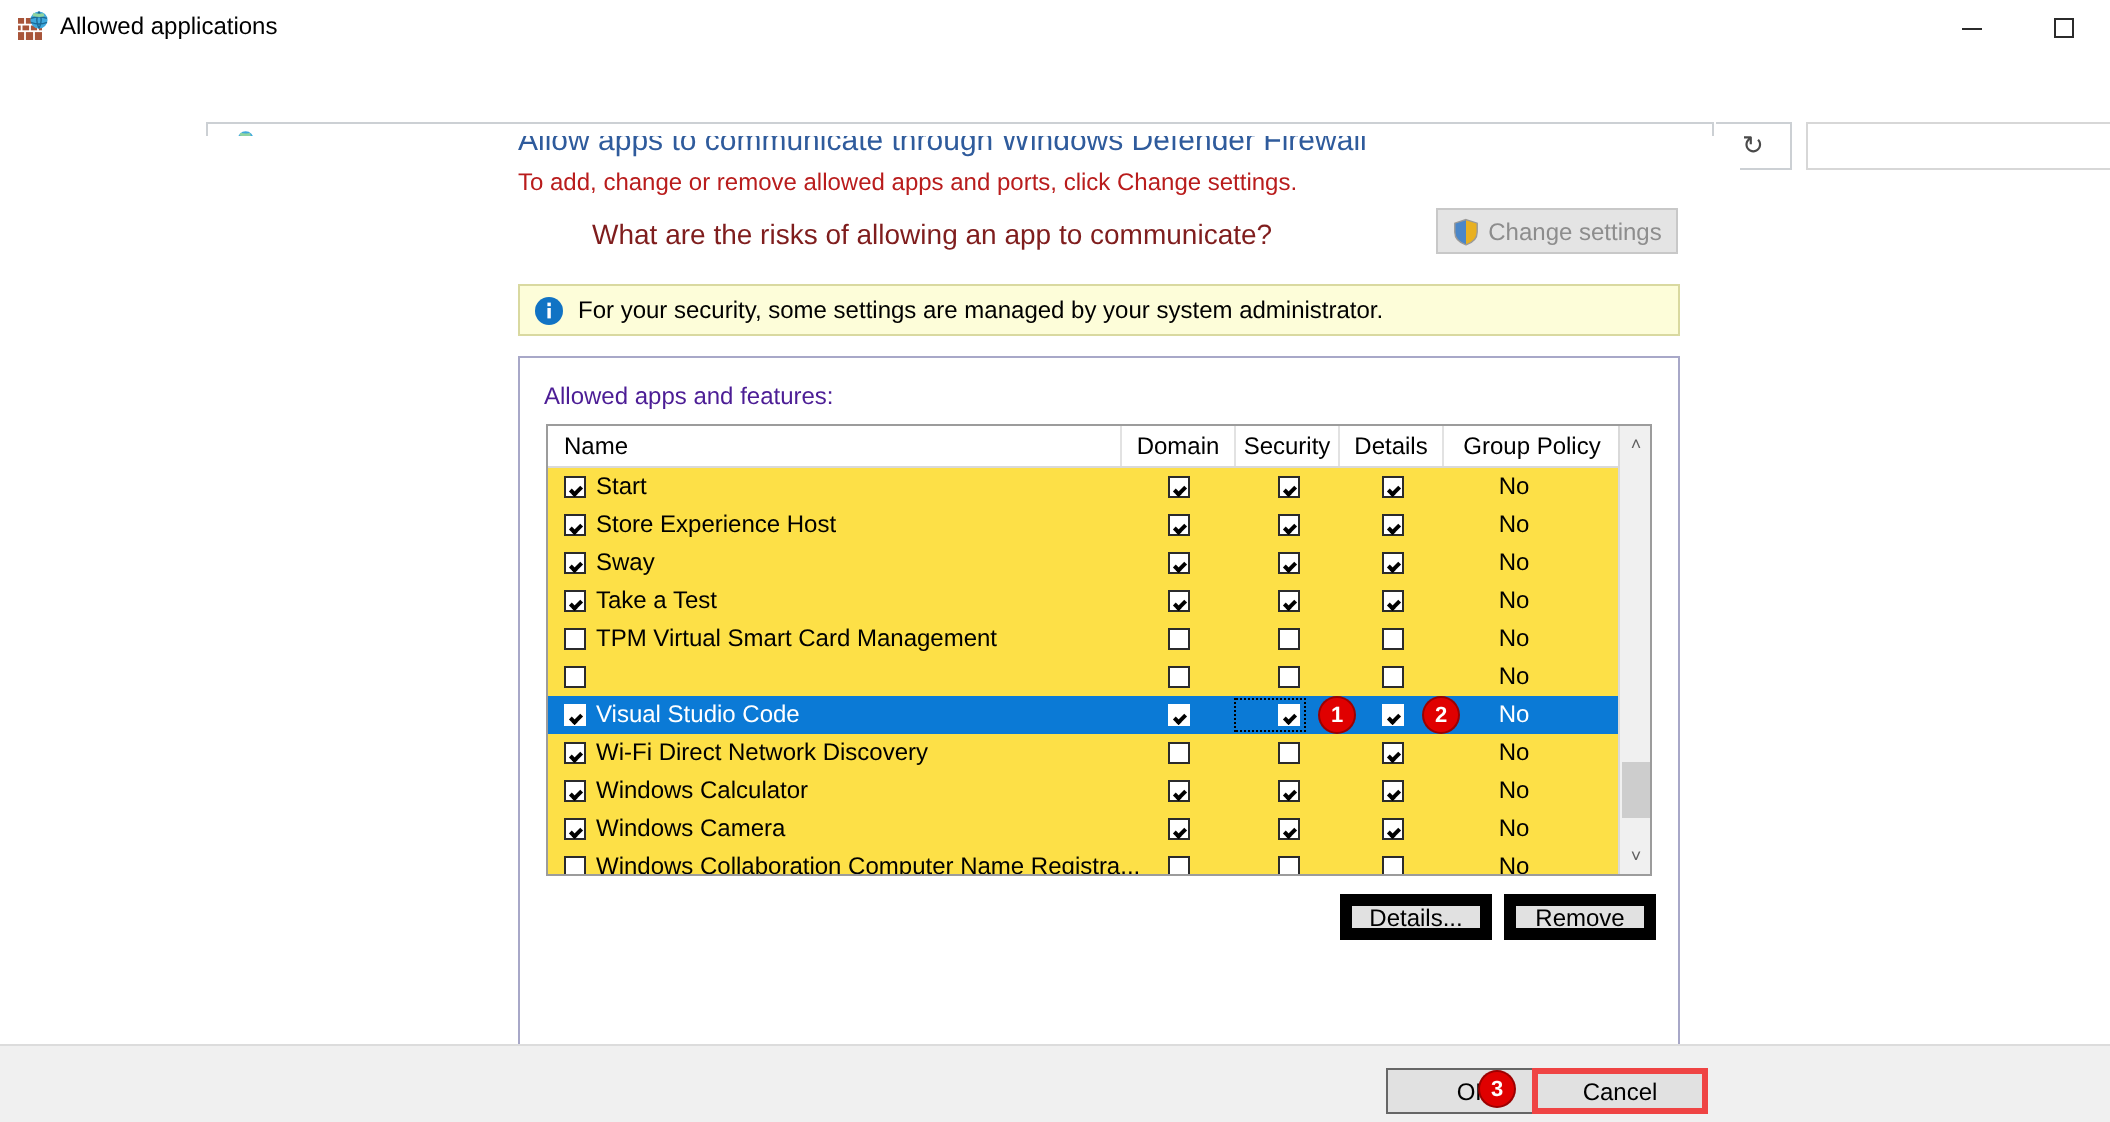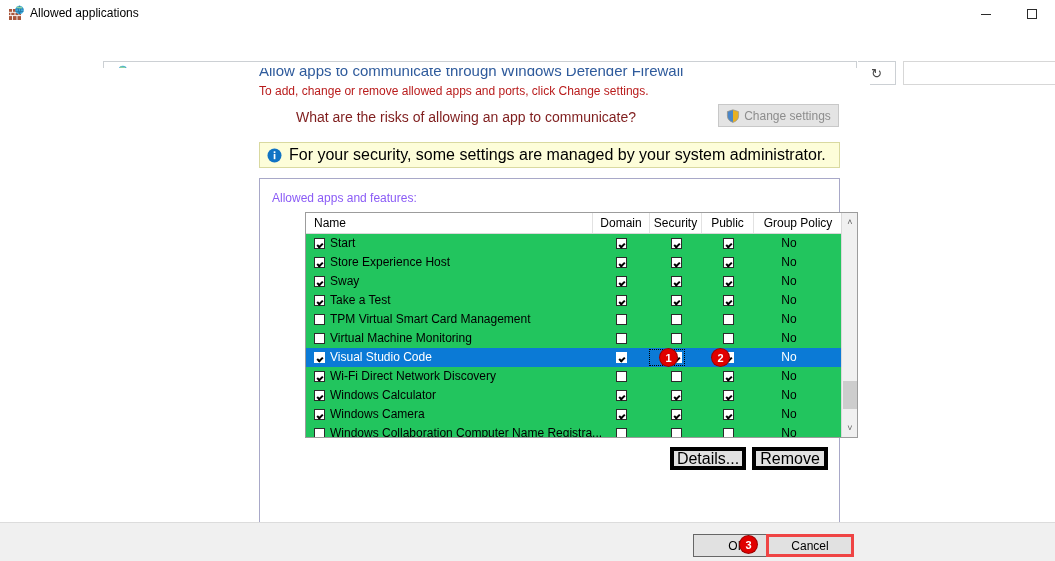--- a/index.html
+++ b/index.html
@@ -46,28 +46,28 @@
 
   .changebtn{position:absolute;left:718px;top:36px;width:121px;height:23px;
     background:#e4e4e4;border:1px solid #c8c8c8;box-sizing:border-box;
     display:flex;align-items:center;justify-content:center;gap:4px;
     font-size:12px;color:#8d8d8d;}
   .shield{width:14px;height:14px;flex:0 0 14px;}
 
   .infobar{position:absolute;left:259px;top:74px;width:581px;height:26px;
     background:#fdfdd9;border:1px solid #d9d9a0;box-sizing:border-box;display:flex;align-items:center;}
   .info-icon{margin-left:7px;margin-right:7px;width:15px;height:15px;flex:0 0 15px;}
-  .infobar span{font-size:16px;color:#000;}
+  .infobar span{font-size:12px;color:#000;}
 
   .panel{position:absolute;left:259px;top:110px;width:581px;height:385px;
     border:1px solid #a8a8c8;background:#ffffff;box-sizing:border-box;}
-  .panel-label{position:absolute;left:12px;top:12px;font-size:12px;color:#8b5cf6;}
+  .panel-label{position:absolute;left:12px;top:12px;font-size:12px;color:#4c1d95;}
 
   .list{position:absolute;left:13px;top:33px;width:553px;height:226px;
-    border:1px solid #9c9c9c;background:#22c55e;box-sizing:border-box;overflow:hidden;margin-left:32px;}
+    border:1px solid #9c9c9c;background:#fde047;box-sizing:border-box;overflow:hidden;}
   .lhead{position:absolute;left:0;top:0;width:553px;height:21px;background:#ffffff;
     border-bottom:1px solid #d9d9d9;box-sizing:border-box;}
   .hcell{position:absolute;top:0;height:20px;line-height:20px;font-size:12px;color:#000;
     border-right:1px solid #e2e2e2;box-sizing:border-box;}
   .hcell.c{text-align:center;}
   .rows{position:absolute;left:0;top:21px;width:537px;height:203px;}
   .row{position:relative;height:19px;}
   .row.sel{background:#0b7ad6;color:#ffffff;}
   .nm{position:absolute;left:8px;top:0;height:19px;line-height:19px;font-size:12px;white-space:nowrap;
       display:flex;align-items:center;gap:5px;}
@@ -80,22 +80,22 @@
   .colcb{position:absolute;top:4px;width:11px;height:11px;}
   .gp{position:absolute;top:0;height:19px;line-height:19px;font-size:12px;text-align:center;width:70px;}
   .focusrect{position:absolute;top:1px;height:17px;border:1px dotted #000;box-sizing:border-box;}
 
   .vscroll{position:absolute;right:0;top:0;width:16px;height:224px;background:#f0f0f0;
            border-left:1px solid #d9d9d9;box-sizing:border-box;}
   .sbtn{position:absolute;left:0;width:16px;height:17px;display:flex;align-items:center;justify-content:center;
         color:#606060;font-size:9px;}
   .thumb{position:absolute;left:1px;width:14px;background:#cdcdcd;}
 
-  .lbtn{position:absolute;height:23px;background:#e1e1e1;border:4px solid #000000;box-sizing:border-box;
-        display:flex;align-items:center;justify-content:center;font-size:16px;color:#000;}
+  .lbtn{position:absolute;height:23px;background:#e1e1e1;border:6px solid #000000;box-sizing:border-box;
+        display:flex;align-items:center;justify-content:center;font-size:12px;color:#000;}
 
   
   .footer{position:absolute;left:0;top:522px;width:1055px;height:39px;background:#f0f0f0;
           border-top:1px solid #dcdcdc;box-sizing:border-box;}
   .fbtn{position:absolute;top:11px;height:23px;width:88px;background:#e1e1e1;border:3px solid #ef4444;
         box-sizing:border-box;display:flex;align-items:center;justify-content:center;font-size:12px;color:#000;}
   .fbtn.focus{border:1px solid #666;}
 
   
   .badge{position:absolute;width:17px;height:17px;border-radius:50%;background:#e00000;
@@ -234,21 +234,21 @@
 
     <div class="panel">
       <div class="panel-label">Allowed apps and features:</div>
 
       <div class="list">
 
         <div class="lhead">
           <div class="hcell" style="left:0;width:287px;padding-left:8px;">Name</div>
           <div class="hcell c" style="left:287px;width:57px;">Domain</div>
           <div class="hcell c" style="left:344px;width:52px;">Security</div>
-          <div class="hcell c" style="left:396px;width:52px;">Public</div>
+          <div class="hcell c" style="left:396px;width:52px;">Details</div>
           <div class="hcell c" style="left:448px;width:89px;">Group Policy</div>
         </div>
 
         <div class="rows" id="rows">
             <div class="row">
               <div class="nm">
                 <span class="cb on"></span>
                 <span>Start</span>
               </div>
               <span class="colcb cb on" style="left: 310px;"></span>
@@ -292,21 +292,20 @@
                 <span>TPM Virtual Smart Card Management</span>
               </div>
               <span class="colcb cb" style="left: 310px;"></span>
               <span class="colcb cb" style="left: 365px;"></span>
               <span class="colcb cb" style="left: 417px;"></span>
               <span class="gp" style="left: 448px;">No</span>
             </div>
             <div class="row">
               <div class="nm">
                 <span class="cb"></span>
-                <span>Virtual Machine Monitoring</span>
               </div>
               <span class="colcb cb" style="left: 310px;"></span>
               <span class="colcb cb" style="left: 365px;"></span>
               <span class="colcb cb" style="left: 417px;"></span>
               <span class="gp" style="left: 448px;">No</span>
             </div>
             <div class="row sel">
               <div class="nm">
                 <span class="cb on"></span>
                 <span>Visual Studio Code</span>

